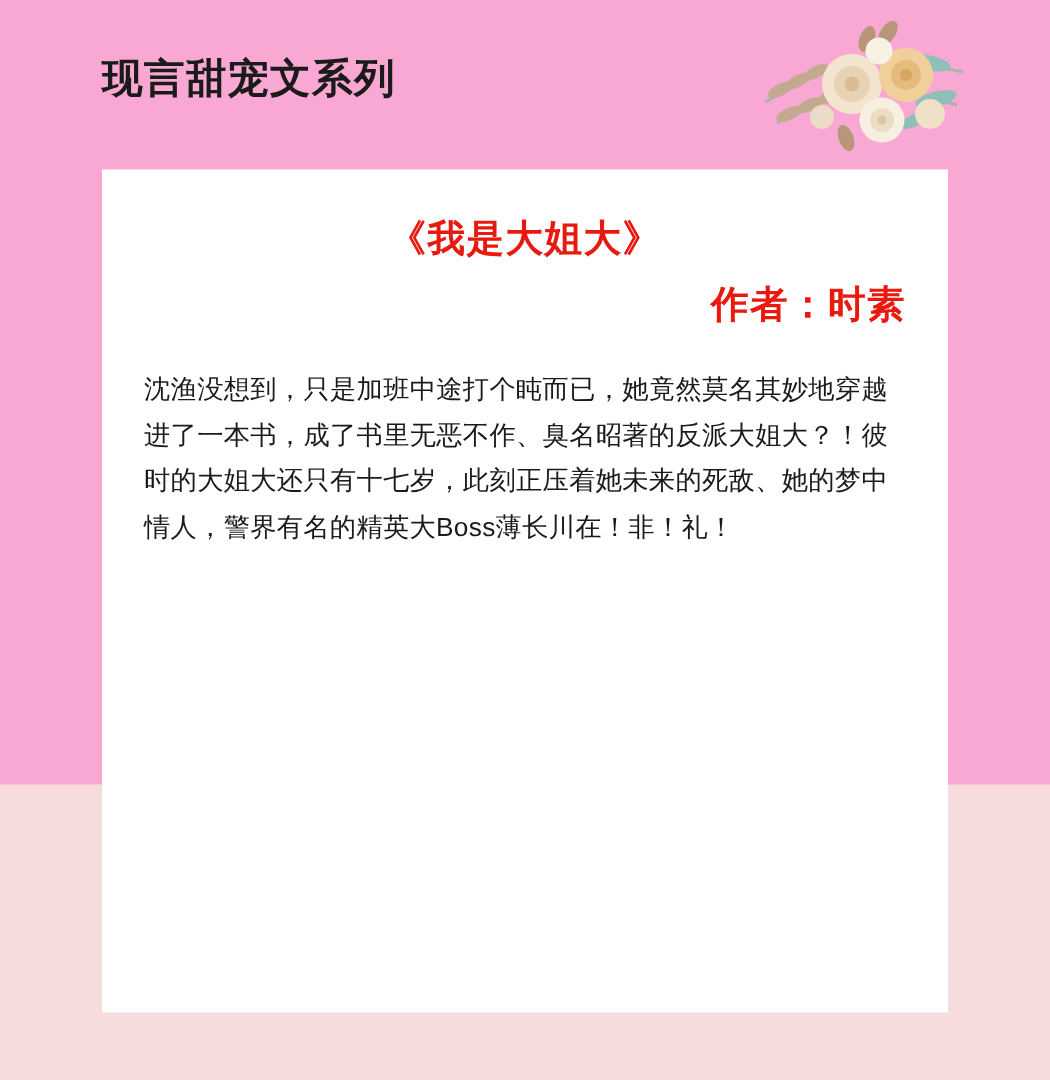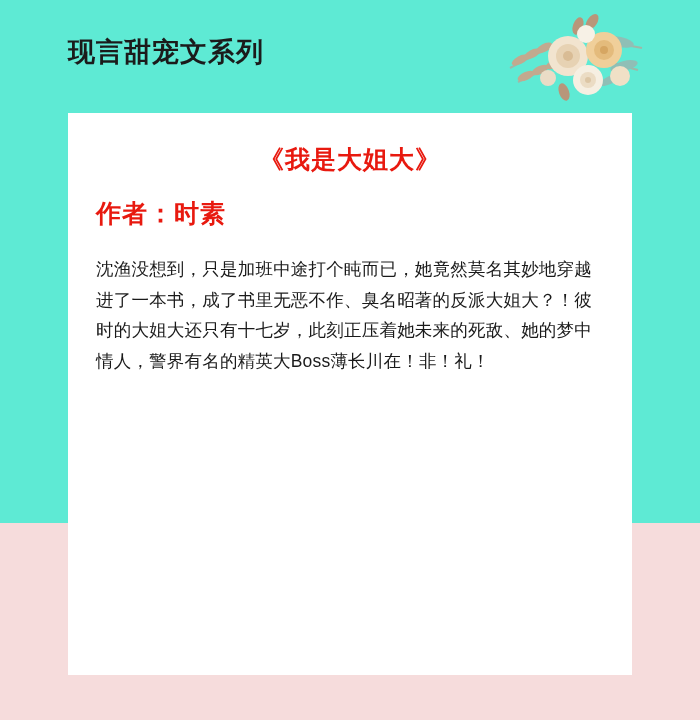--- a/index.html
+++ b/index.html
@@ -10,21 +10,21 @@
     width: 700px;
     height: 720px;
     background: #f6dcdc;
     font-family: "Liberation Sans", "DejaVu Sans", sans-serif;
     overflow: hidden;
   }
   .page {
     position: relative;
     width: 700px;
     height: 523px;
-    background: #5eead4;
+    background: #f9a8d4;
     box-sizing: border-box;
   }
   .header {
     position: absolute;
     top: 36px;
     left: 68px;
     font-size: 27px;
     font-weight: bold;
     color: #1b1b1b;
     letter-spacing: 1px;
@@ -50,26 +50,26 @@
   .title {
     text-align: center;
     color: #e8190f;
     font-size: 25px;
     font-weight: bold;
     line-height: 1.5;
     margin: 0;
     letter-spacing: 1px;
   }
   .author {
-    text-align: left;
+    text-align: right;
     color: #e8190f;
     font-size: 25px;
     font-weight: bold;
     line-height: 1.5;
-    margin: 16px 0 0 0;
+    margin: 6px 0 0 0;
     letter-spacing: 1px;
   }
   .body-text {
     margin: 22px 12px 0 0;
     font-size: 17.5px;
     color: #1a1a1a;
     line-height: 1.75;
     text-align: justify;
     letter-spacing: 0.2px;
   }

